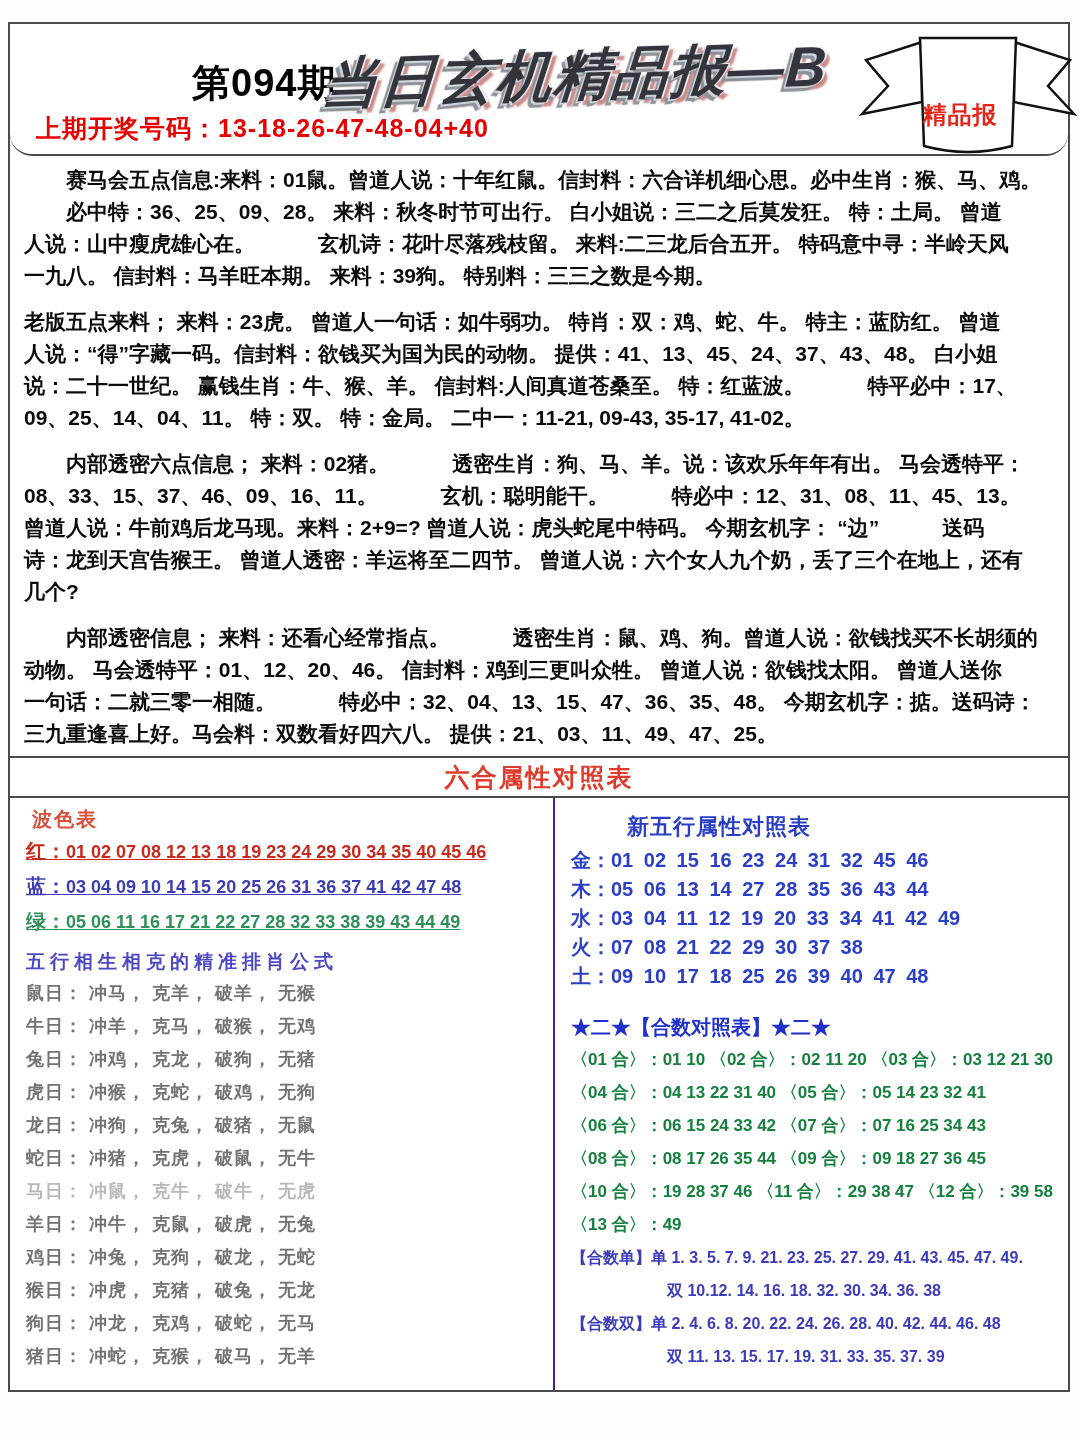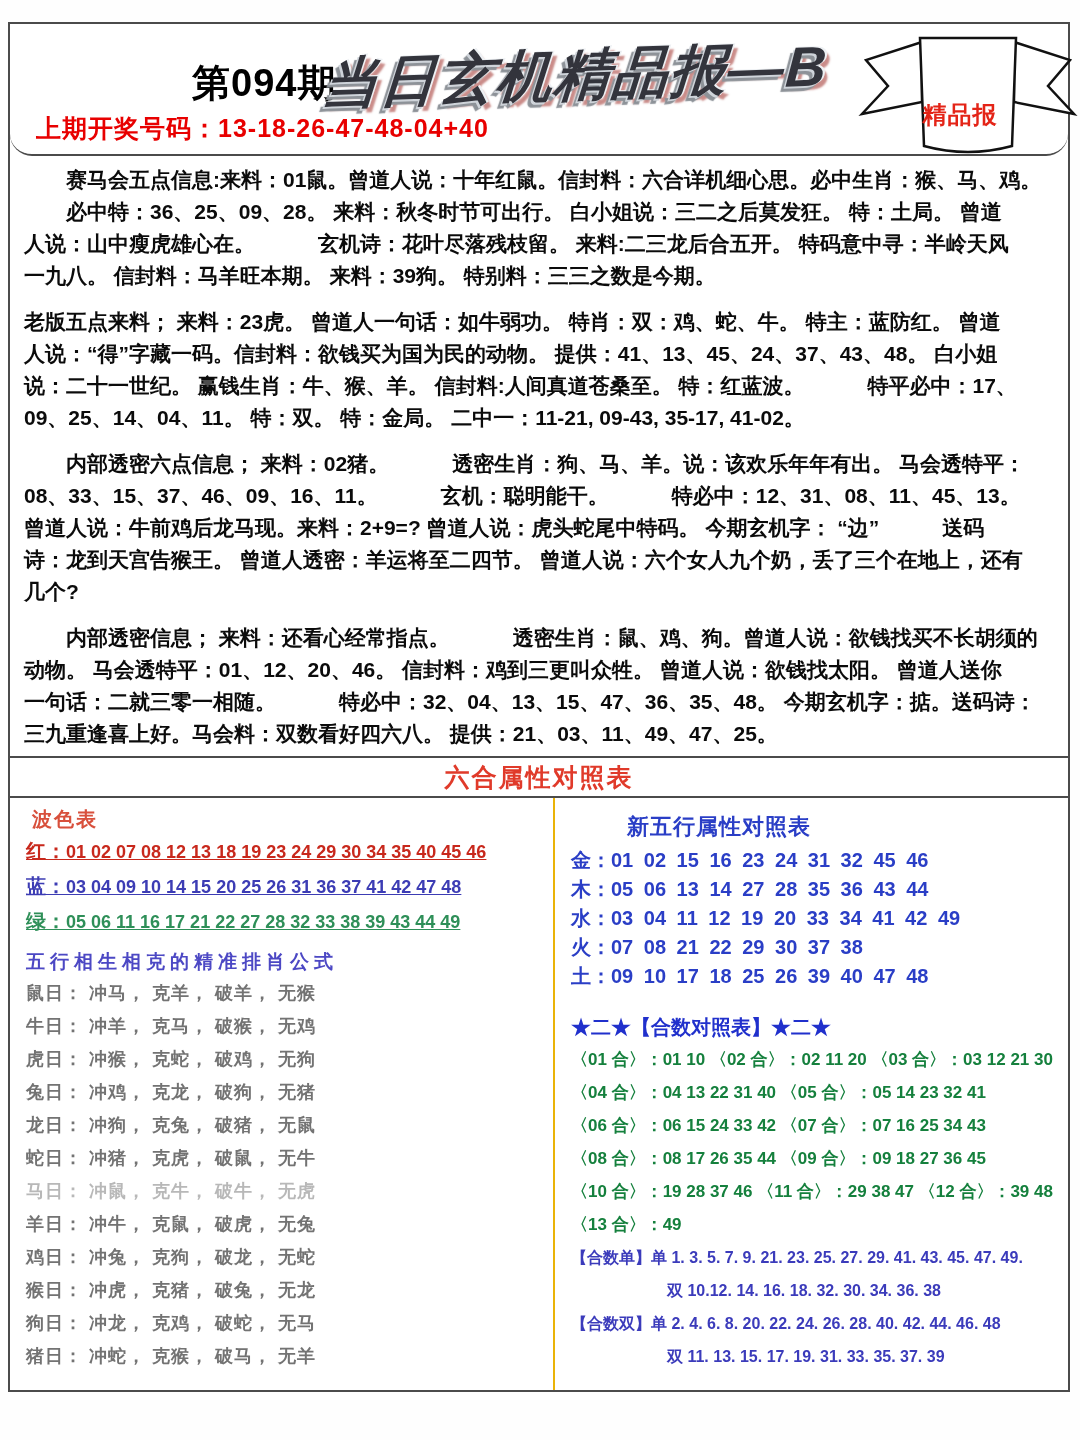--- a/index.html
+++ b/index.html
@@ -22,21 +22,21 @@
                 font-size:24px;color:#e42417;letter-spacing:1px;margin-top:15px;}
   
   .paras{height:592px;border-bottom:2px solid #4b4b4b;padding:8px 14px 0 14px;overflow:hidden;}
   .para{margin-bottom:14px;}
   .pline{font-size:21px;line-height:32px;color:#0b0b0b;white-space:pre;}
   
   .band{height:38px;border-bottom:2px solid #4b4b4b;text-align:center;
         font-size:25px;line-height:38px;color:#e03a2a;letter-spacing:2px;}
   
   .columns{flex:1;display:flex;overflow:hidden;}
-  .col-left{width:545px;border-right:2px solid #eab308;padding:6px 8px 0 16px;box-sizing:border-box;overflow:hidden;}
+  .col-left{width:545px;border-right:2px solid #4c1d95;padding:6px 8px 0 16px;box-sizing:border-box;overflow:hidden;}
   .col-right{flex:1;padding:12px 6px 0 16px;box-sizing:border-box;overflow:hidden;}
   .wave-title{font-size:20px;color:#d8503c;line-height:30px;padding-left:6px;letter-spacing:2px;}
   .wave-row{font-size:18px;line-height:34px;white-space:pre;text-decoration:underline;}
   .wave-label{font-size:20px;}
   .wave-red{color:#c8281c;}
   .wave-blue{color:#3c3cb4;}
   .wave-green{color:#2e8f58;}
   .formula-title{font-size:19px;color:#4c48c4;letter-spacing:5px;margin-top:8px;line-height:30px;}
   .zodiac-row{font-size:18px;color:#737373;line-height:33px;white-space:pre;letter-spacing:1px;}
   .zodiac-list .zodiac-row:nth-child(7){opacity:.5;}
@@ -106,22 +106,22 @@
 
       <div class="col-left">
         <div class="wave-title">波色表</div>
         <div class="wave-row wave-red"><span class="wave-label">红：</span><span>01 02 07 08 12 13 18 19 23 24 29 30 34 35 40 45 46</span></div>
         <div class="wave-row wave-blue"><span class="wave-label">蓝：</span><span>03 04 09 10 14 15 20 25 26 31 36 37 41 42 47 48</span></div>
         <div class="wave-row wave-green"><span class="wave-label">绿：</span><span>05 06 11 16 17 21 22 27 28 32 33 38 39 43 44 49</span></div>
         <div class="formula-title">五行相生相克的精准排肖公式</div>
         <div class="zodiac-list">
             <div class="zodiac-row">鼠日： 冲马， 克羊， 破羊， 无猴</div>
             <div class="zodiac-row">牛日： 冲羊， 克马， 破猴， 无鸡</div>
+            <div class="zodiac-row">兔日： 冲鸡， 克龙， 破狗， 无猪</div>
             <div class="zodiac-row">虎日： 冲猴， 克蛇， 破鸡， 无狗</div>
-            <div class="zodiac-row">兔日： 冲鸡， 克龙， 破狗， 无猪</div>
             <div class="zodiac-row">龙日： 冲狗， 克兔， 破猪， 无鼠</div>
             <div class="zodiac-row">蛇日： 冲猪， 克虎， 破鼠， 无牛</div>
             <div class="zodiac-row">马日： 冲鼠， 克牛， 破牛， 无虎</div>
             <div class="zodiac-row">羊日： 冲牛， 克鼠， 破虎， 无兔</div>
             <div class="zodiac-row">鸡日： 冲兔， 克狗， 破龙， 无蛇</div>
             <div class="zodiac-row">猴日： 冲虎， 克猪， 破兔， 无龙</div>
             <div class="zodiac-row">狗日： 冲龙， 克鸡， 破蛇， 无马</div>
             <div class="zodiac-row">猪日： 冲蛇， 克猴， 破马， 无羊</div>
           </div>
       </div>
@@ -134,21 +134,21 @@
             <div class="fe-row"><span class="fe-label">水：</span><span class="fe-nums">03 04 11 12 19 20 33 34 41 42 49</span></div>
             <div class="fe-row"><span class="fe-label">火：</span><span class="fe-nums">07 08 21 22 29 30 37 38</span></div>
             <div class="fe-row"><span class="fe-label">土：</span><span class="fe-nums">09 10 17 18 25 26 39 40 47 48</span></div>
           </div>
         <div class="sum-title">★二★【合数对照表】★二★</div>
         <div class="sum-list">
             <div class="sum-row">〈01 合〉：01 10 〈02 合〉：02 11 20 〈03 合〉：03 12 21 30</div>
             <div class="sum-row">〈04 合〉：04 13 22 31 40 〈05 合〉：05 14 23 32 41</div>
             <div class="sum-row">〈06 合〉：06 15 24 33 42 〈07 合〉：07 16 25 34 43</div>
             <div class="sum-row">〈08 合〉：08 17 26 35 44 〈09 合〉：09 18 27 36 45</div>
-            <div class="sum-row">〈10 合〉：19 28 37 46 〈11 合〉：29 38 47 〈12 合〉：39 48</div>
+            <div class="sum-row">〈10 合〉：19 28 37 46 〈11 合〉：29 38 47 〈12 合〉：39 58</div>
             <div class="sum-row">〈13 合〉：49</div>
           </div>
         <div class="oe-list">
             <div class="oe-row">【合数单】单 1. 3. 5. 7. 9. 21. 23. 25. 27. 29. 41. 43. 45. 47. 49.</div>
             <div class="oe-row">双 10.12. 14. 16. 18. 32. 30. 34. 36. 38</div>
             <div class="oe-row">【合数双】单 2. 4. 6. 8. 20. 22. 24. 26. 28. 40. 42. 44. 46. 48</div>
             <div class="oe-row">双 11. 13. 15. 17. 19. 31. 33. 35. 37. 39</div>
           </div>
       </div>
 

